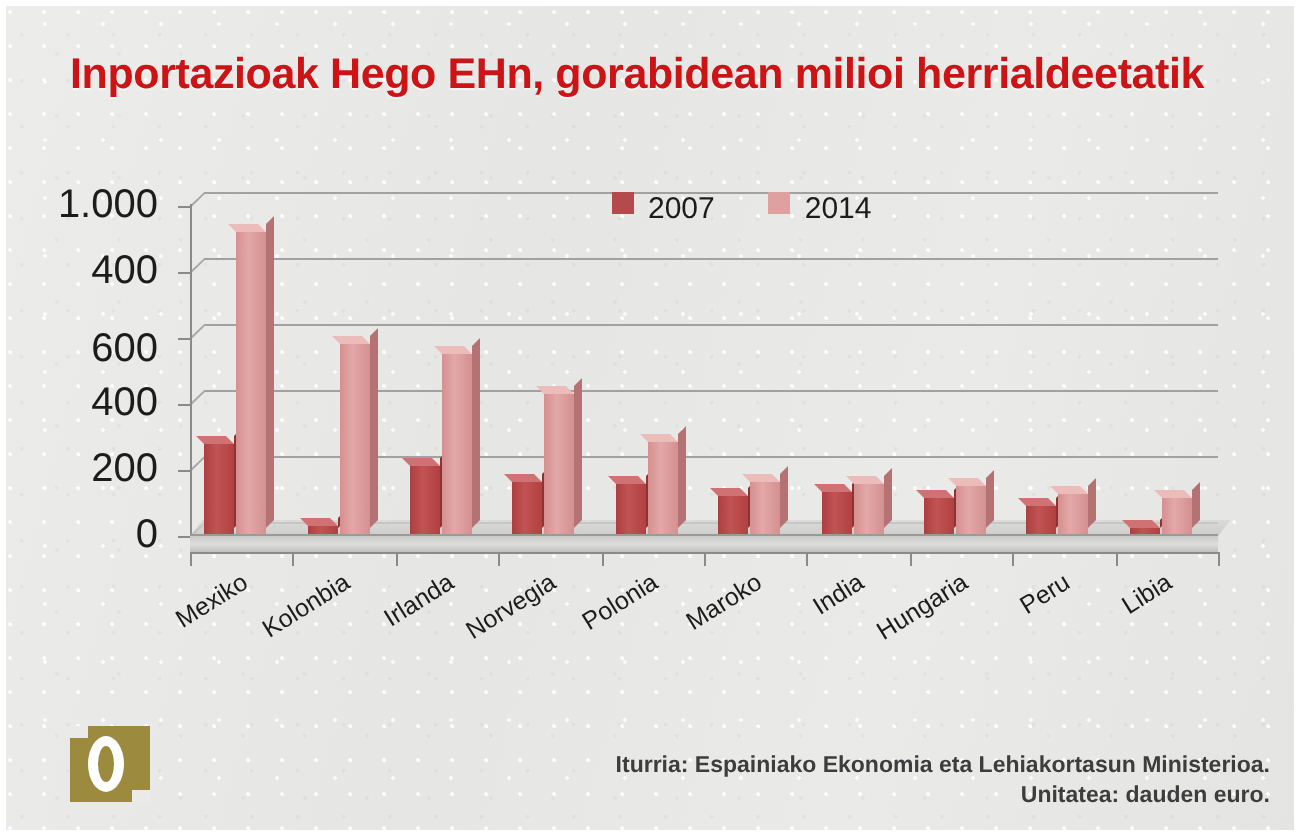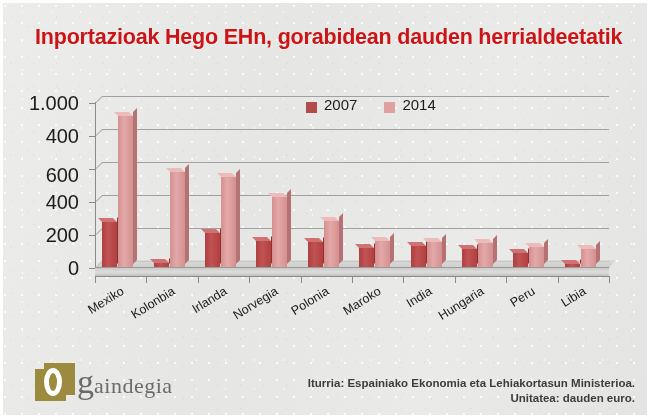--- a/index.html
+++ b/index.html
@@ -81,21 +81,21 @@
   
   .cat{
     position:absolute;top:281px;
     font-size:12.5px;color:#1c1c1c;white-space:nowrap;
     transform-origin:right top;transform:rotate(-32deg);
     text-align:right;
   }
   
   #legend{
     position:absolute;left:303px;top:93px;
-    display:flex;align-items:flex-end;gap:7px;
+    display:flex;align-items:flex-start;gap:7px;
     font-size:15px;color:#1c1c1c;
   }
   #legend .sw{width:11px;height:11px;display:inline-block;}
   #legend .sw07{background:#b34a4b;}
   #legend .sw14{background:#dfa0a0;}
   #legend .gap{width:13px;}
   
   #footer{
     position:absolute;left:0;bottom:0;width:650px;height:64px;
   }
@@ -125,21 +125,21 @@
     font-size:27px;color:#6b6b6b;line-height:.9;position:relative;
   }
   #logoword .lead{font-size:34px;color:#6b6b6b;}
   #logoword .rest{font-size:22px;letter-spacing:.5px;}
 </style>
 </head>
 <body>
 
 <div id="page">
 
-  <div id="title">Inportazioak Hego EHn, gorabidean dauden herrialdeetatik</div>
+  <div id="title">Inportazioak Hego EHn, gorabidean milioi herrialdeetatik</div>
 
   <div id="plot">
     <div id="grid-layer">
         <div class="gridline" style="left: 99px; top: 258px; width: 507px;"></div>
         <div class="gridskew" style="left: 92px; top: 265px; width: 10.15px; transform: rotate(-44deg);"></div>
         <div class="ytick" style="left: 86px; top: 265px;"></div>
         <div class="gridline" style="left: 99px; top: 225px; width: 507px;"></div>
         <div class="gridskew" style="left: 92px; top: 232px; width: 10.15px; transform: rotate(-44deg);"></div>
         <div class="ytick" style="left: 86px; top: 232px;"></div>
         <div class="gridline" style="left: 99px; top: 192px; width: 507px;"></div>
@@ -304,21 +304,18 @@
     <span>2014</span>
   </div>
 
   <div id="footer">
     <div id="logo">
       <div id="logomark">
         <div class="notchtl"></div>
         <div class="notchbr"></div>
         <div class="ring"></div>
       </div>
-      <div id="logoword">
-        <span class="lead">g</span><span class="rest">aindegia</span>
-      </div>
     </div>
     <div id="source">Iturria: Espainiako Ekonomia eta Lehiakortasun Ministerioa.</div>
     <div id="unit">Unitatea: dauden euro.</div>
   </div>
 
 </div>
 
 </body></html>

